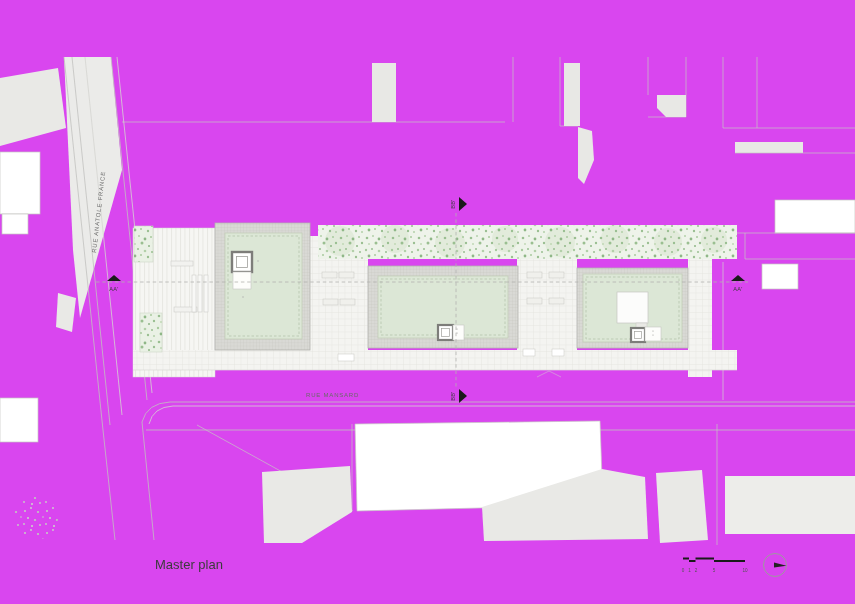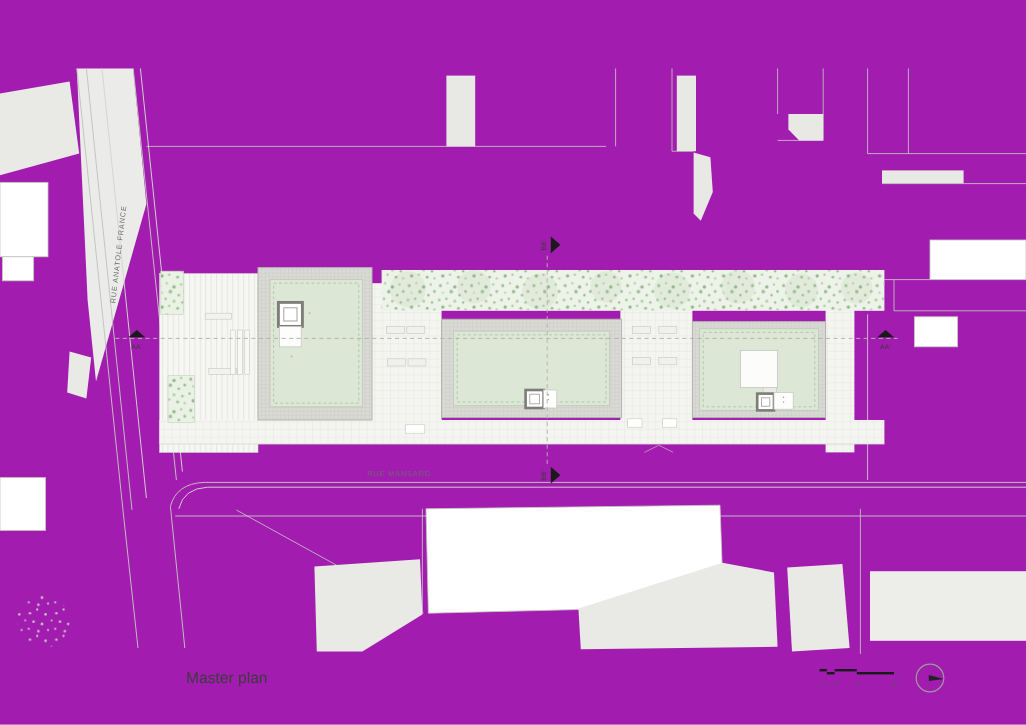--- a/index.html
+++ b/index.html
@@ -1,16 +1,16 @@
 <!DOCTYPE html>
 <html><head>
 <meta charset="utf-8">
 <style>
   html,body{margin:0;padding:0;background:#fff;}
-  .canvas{width:855px;height:604px;position:relative;background:#a21caf;overflow:hidden;
+  .canvas{width:855px;height:604px;position:relative;background:#d946ef;overflow:hidden;
           font-family:"Liberation Sans", sans-serif;}
   svg text{font-family:"Liberation Sans", sans-serif;}
   .lbl{fill:#6a6a6a;font-size:6px;letter-spacing:.8px;}
   .marker-lbl{fill:#3a3a3a;font-size:5.6px;letter-spacing:.3px;}
   .scale-lbl{fill:#555;font-size:4.6px;}
   .title{fill:#3c3c3c;font-size:13px;}
 </style>
 </head>
 <body>
 

